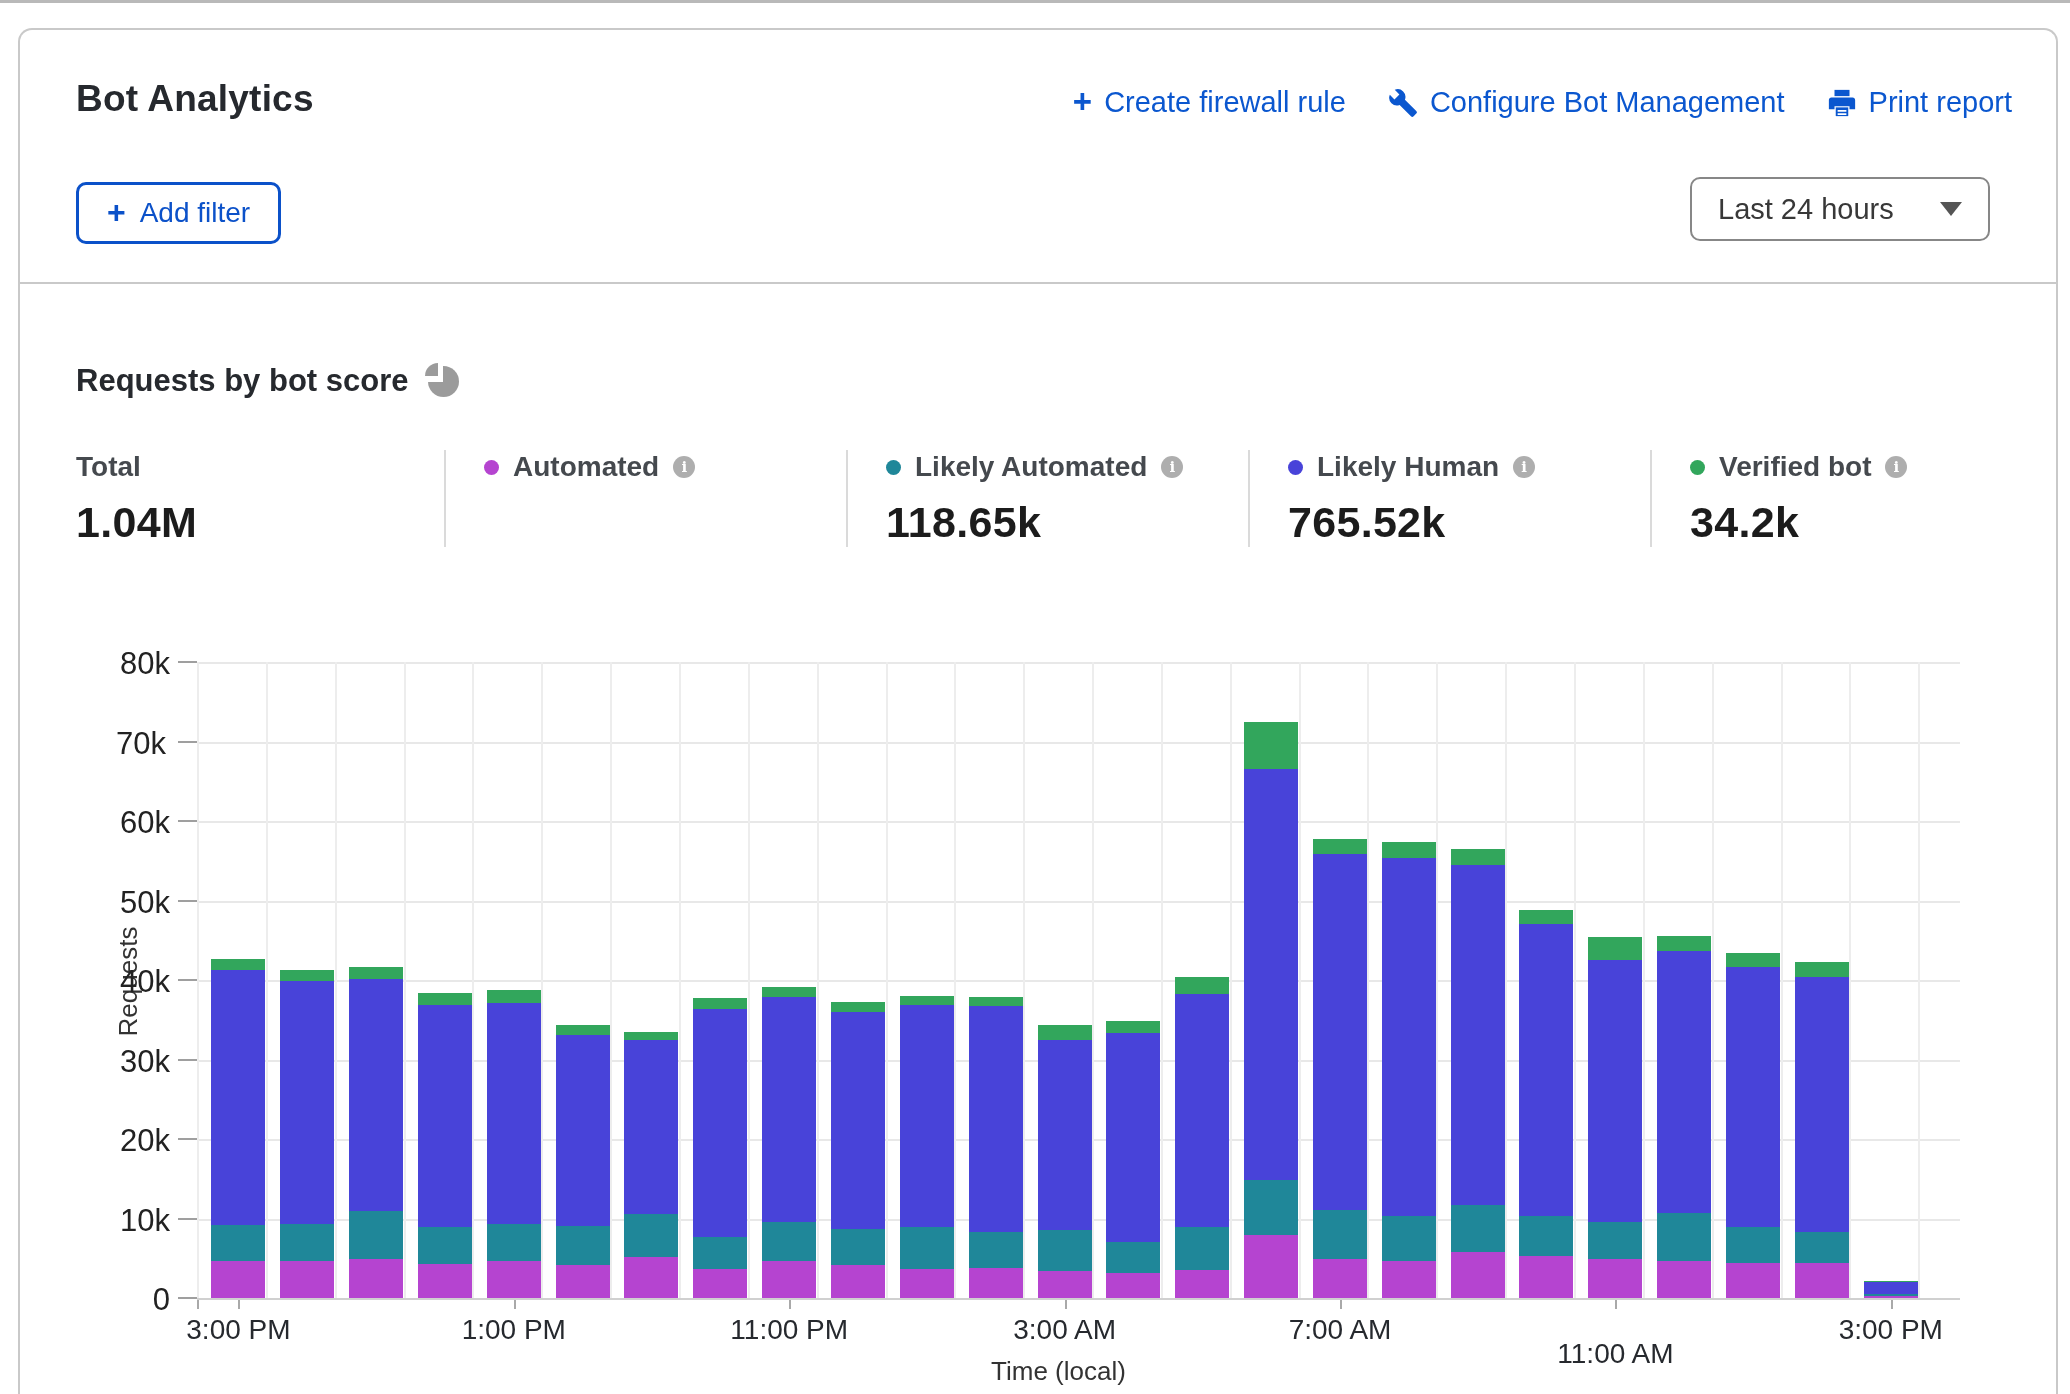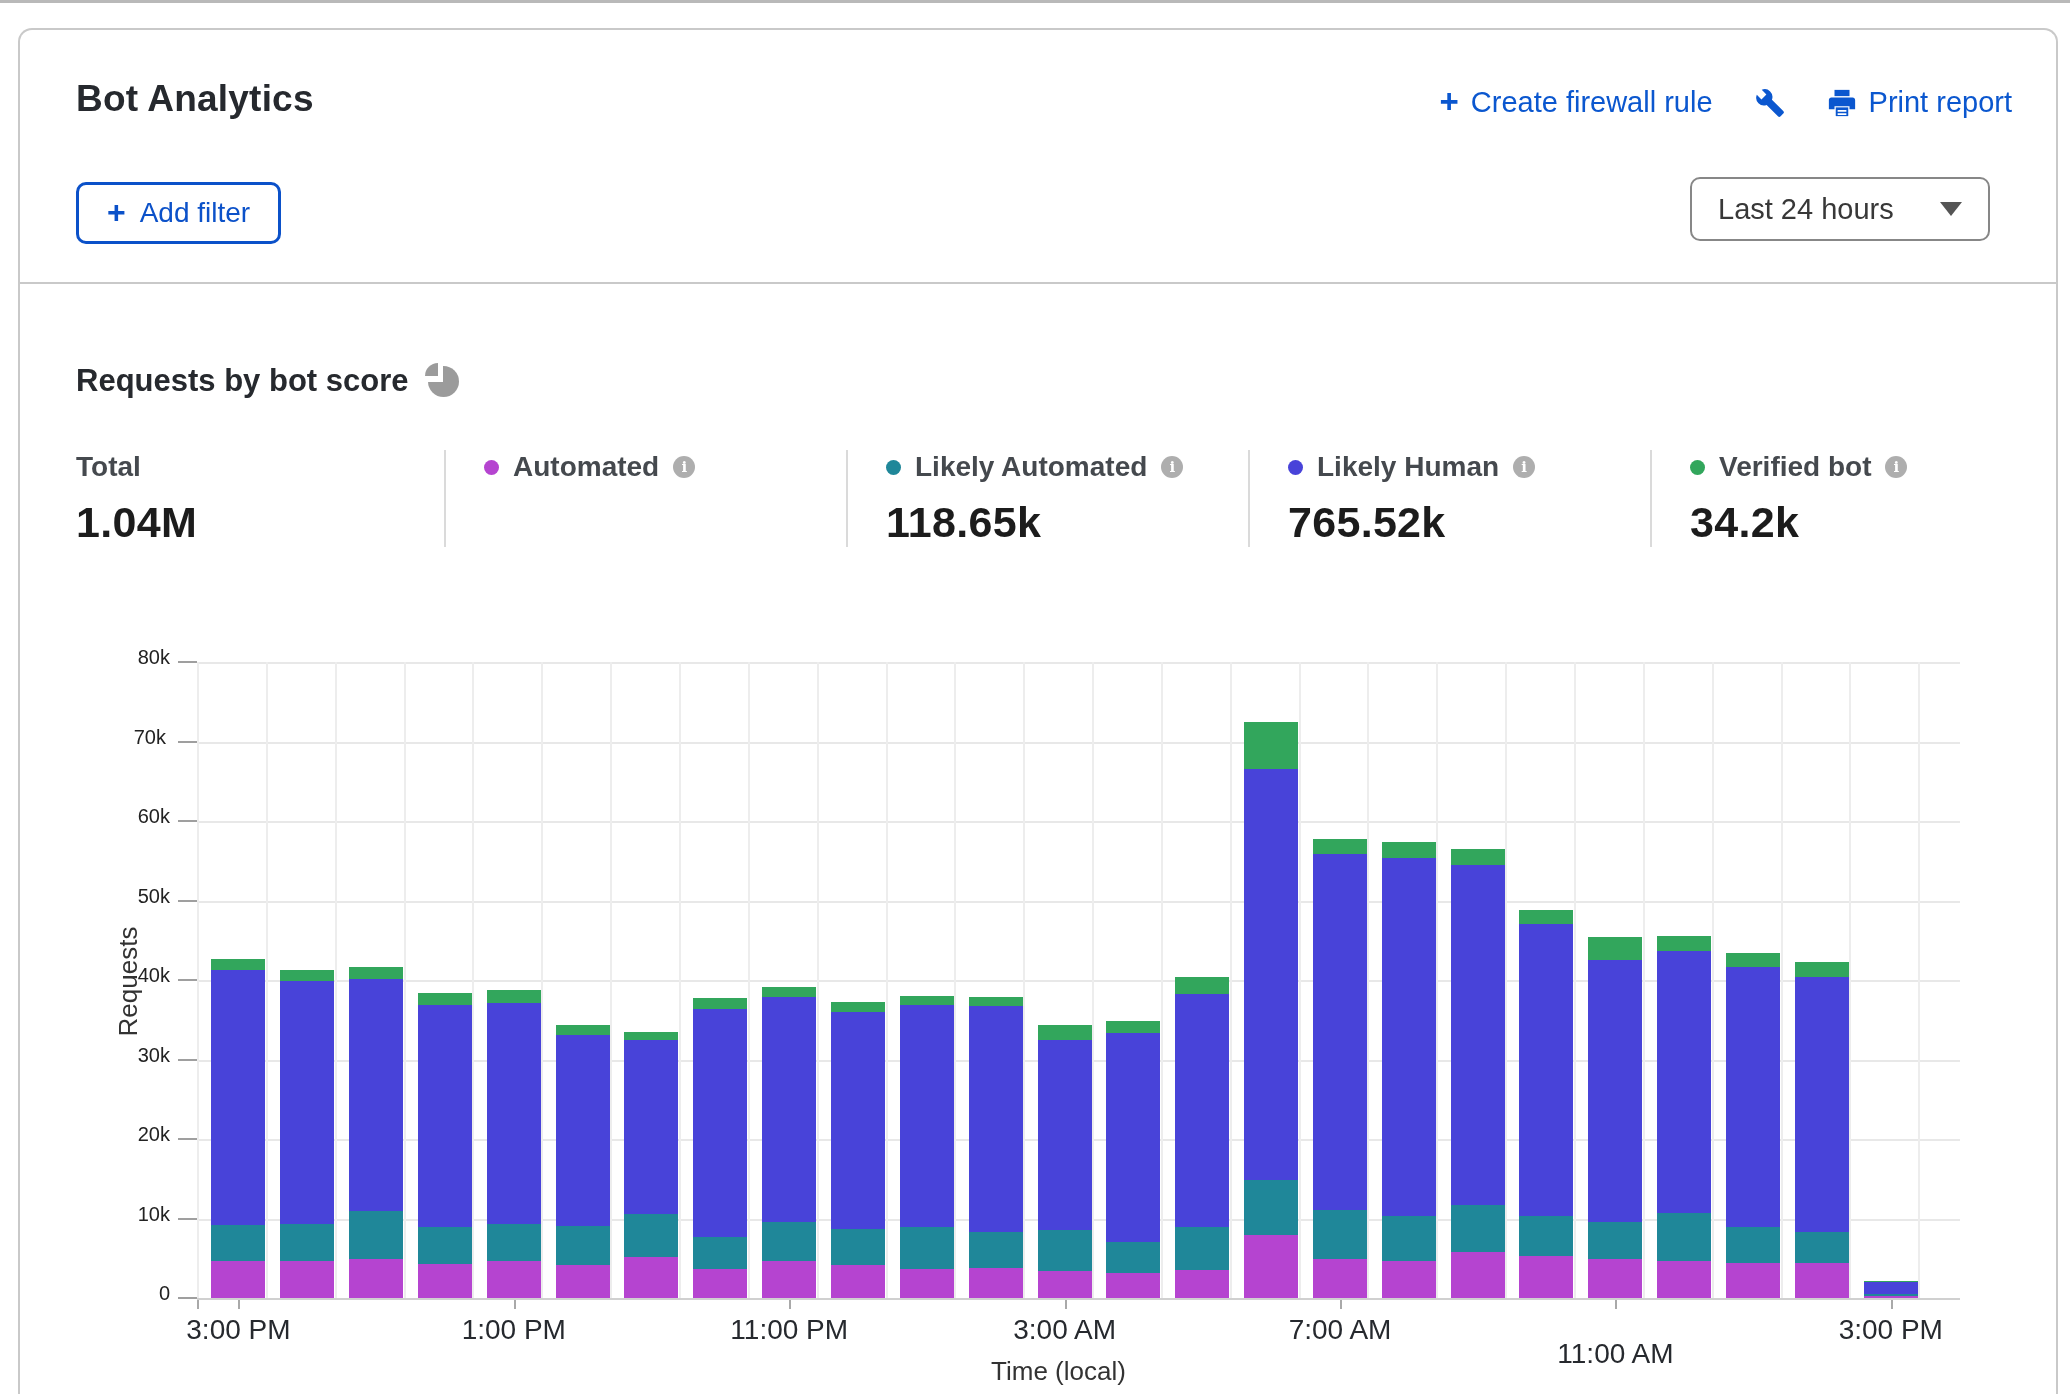--- a/index.html
+++ b/index.html
@@ -43,21 +43,21 @@
   .stat-col.sep{border-left:2px solid #dadada;padding-left:38px;}
   .stat-head{display:flex;align-items:center;gap:14px;height:34px;}
   .stat-label{font-size:28px;color:#45494e;font-weight:bold;}
   .dot{width:15px;height:15px;border-radius:50%;flex:0 0 auto;}
   .info-icon{width:22px;height:22px;border-radius:50%;background:#aeaeae;color:#fff;display:inline-flex;
     align-items:center;justify-content:center;font-size:15px;font-weight:700;font-family:"DejaVu Serif",serif;}
   .stat-value{font-size:43px;font-weight:700;color:#1c1c1c;margin-top:14px;letter-spacing:.3px;}
   
   .y-axis-title{position:absolute;left:8px;top:936px;width:200px;text-align:center;
     transform:rotate(-90deg);transform-origin:center;font-size:26px;color:#333;}
-  .ytick-label{position:absolute;width:110px;text-align:right;font-size:20px;color:#222;}
+  .ytick-label{position:absolute;width:110px;text-align:right;font-size:31px;color:#222;}
   .ytick-dash{position:absolute;height:2px;width:19px;background:#9f9f9f;}
   .plot{position:absolute;left:177px;top:632px;width:1763px;height:636px;}
   .hgrid{position:absolute;left:0;width:100%;height:2px;background:#e8e8e8;}
   .vgrid{position:absolute;top:0;width:2px;height:100%;background:#ededed;}
   .baseline{position:absolute;left:0;bottom:-2px;width:100%;height:2px;background:#d0d0d0;}
   .bars{position:absolute;left:177px;top:632px;width:1763px;height:636px;display:flex;align-items:flex-end;padding-left:7px;box-sizing:border-box;}
   .slot{width:68.85px;flex:0 0 auto;display:flex;justify-content:center;align-items:flex-end;height:100%;}
   .bar{width:54px;display:flex;flex-direction:column-reverse;}
   .seg{width:100%;}
   .xtick{position:absolute;width:2px;height:9px;background:#a9a9a9;top:1270px;}
@@ -77,20 +77,21 @@
     <a class="action">
       <span class="plus-glyph">+</span>
       <span>Create firewall rule</span>
     </a>
     <a class="action">
       <span>
         <svg width="30" height="30" viewBox="0 0 24 24" fill="#0b57cf">
           <path d="M22.61 18.37 13.54 9.3a6.14 6.14 0 0 0-1.42-6.53A6.2 6.2 0 0 0 5.4 1.45L9.1 5.16 5.16 9.1 1.45 5.4a6.2 6.2 0 0 0 1.32 6.72 6.14 6.14 0 0 0 6.53 1.42l9.07 9.07a1.5 1.5 0 0 0 2.12 0l2.12-2.12a1.5 1.5 0 0 0 0-2.12Z"></path>
         </svg>
       </span>
+      <span>Configure Bot Management</span>
     </a>
     <a class="action">
       <span>
         <svg width="30" height="30" viewBox="0 0 24 24" fill="#0b57cf">
           <path d="M6 1.5h12v5H6z"></path>
           <path d="M3.5 7.5h17c1.1 0 2 .9 2 2V17h-4.5v-2.5H6V17H1.5V9.5c0-1.1.9-2 2-2z"></path>
           <path d="M7 15.5h10v7H7z"></path>
           <path d="M8.5 17.5h7v1.4h-7zm0 2.6h7v1.4h-7z" fill="#fff"></path>
         </svg>
       </span>

